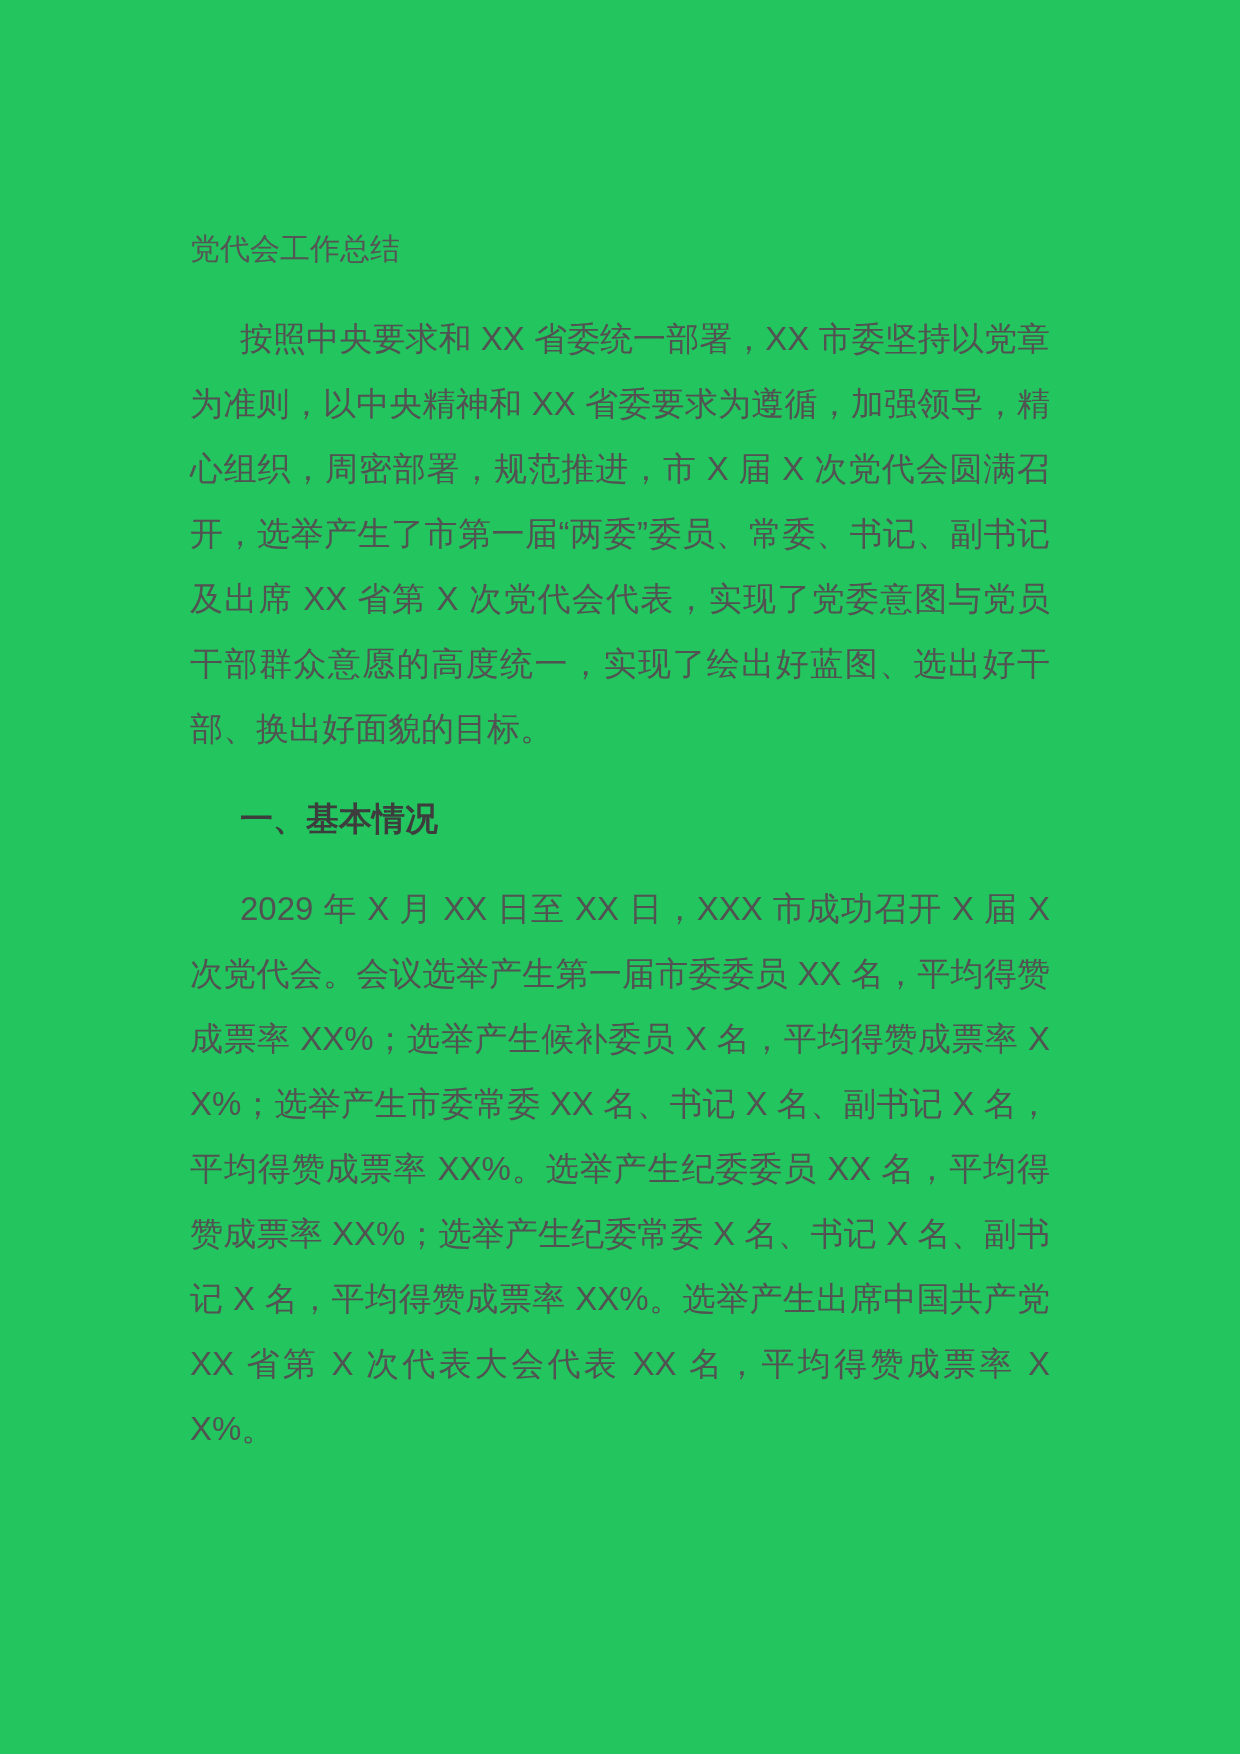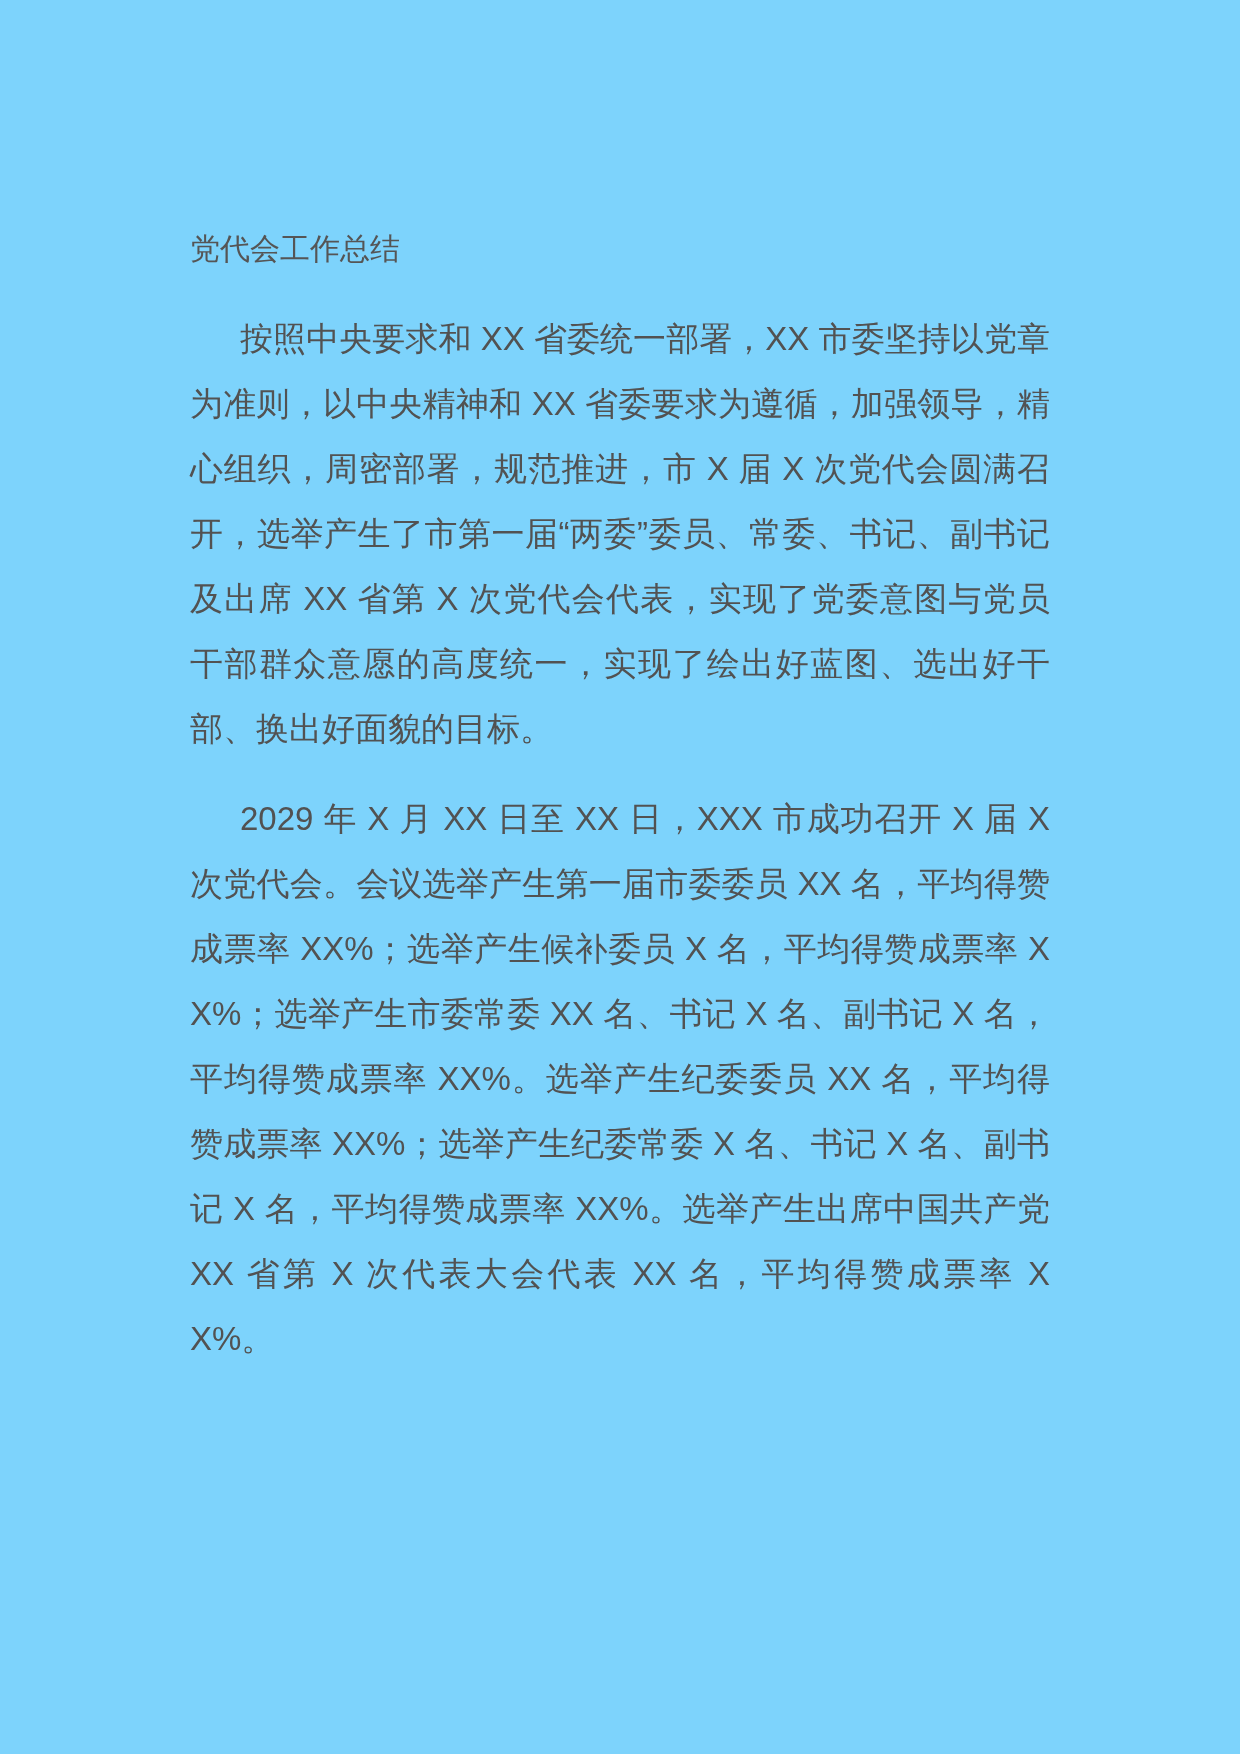--- a/index.html
+++ b/index.html
@@ -11,21 +11,21 @@
     width: 1240px;
     height: 1754px;
     overflow: hidden;
     font-family: "Liberation Sans", "DejaVu Sans", sans-serif;
   }
   .page {
     box-sizing: border-box;
     width: 1240px;
     height: 1754px;
     padding: 216px 190px 0 190px;
-    background: #7dd3fc;
+    background: #22c55e;
   }
   .doc-title {
     font-size: 30px;
     line-height: 65px;
     color: #555555;
     font-weight: 400;
     margin: 0 0 25px 0;
   }
   .para {
     font-size: 33px;
@@ -46,16 +46,17 @@
   }
 </style>
 </head>
 <body>
 
 <div class="page">
   <p class="doc-title">党代会工作总结</p>
 
   <p class="para">按照中央要求和 XX 省委统一部署，XX 市委坚持以党章为准则，以中央精神和 XX 省委要求为遵循，加强领导，精心组织，周密部署，规范推进，市 X 届 X 次党代会圆满召开，选举产生了市第一届“两委”委员、常委、书记、副书记及出席 XX 省第 X 次党代会代表，实现了党委意图与党员干部群众意愿的高度统一，实现了绘出好蓝图、选出好干部、换出好面貌的目标。</p>
 
+  <p class="section-heading">一、基本情况</p>
 
   <p class="para">2029 年 X 月 XX 日至 XX 日，XXX 市成功召开 X 届 X 次党代会。会议选举产生第一届市委委员 XX 名，平均得赞成票率 XX%；选举产生候补委员 X 名，平均得赞成票率 XX%；选举产生市委常委 XX 名、书记 X 名、副书记 X 名，平均得赞成票率 XX%。选举产生纪委委员 XX 名，平均得赞成票率 XX%；选举产生纪委常委 X 名、书记 X 名、副书记 X 名，平均得赞成票率 XX%。选举产生出席中国共产党 XX 省第 X 次代表大会代表 XX 名，平均得赞成票率 XX%。</p>
 
 </div>
 
 </body></html>

